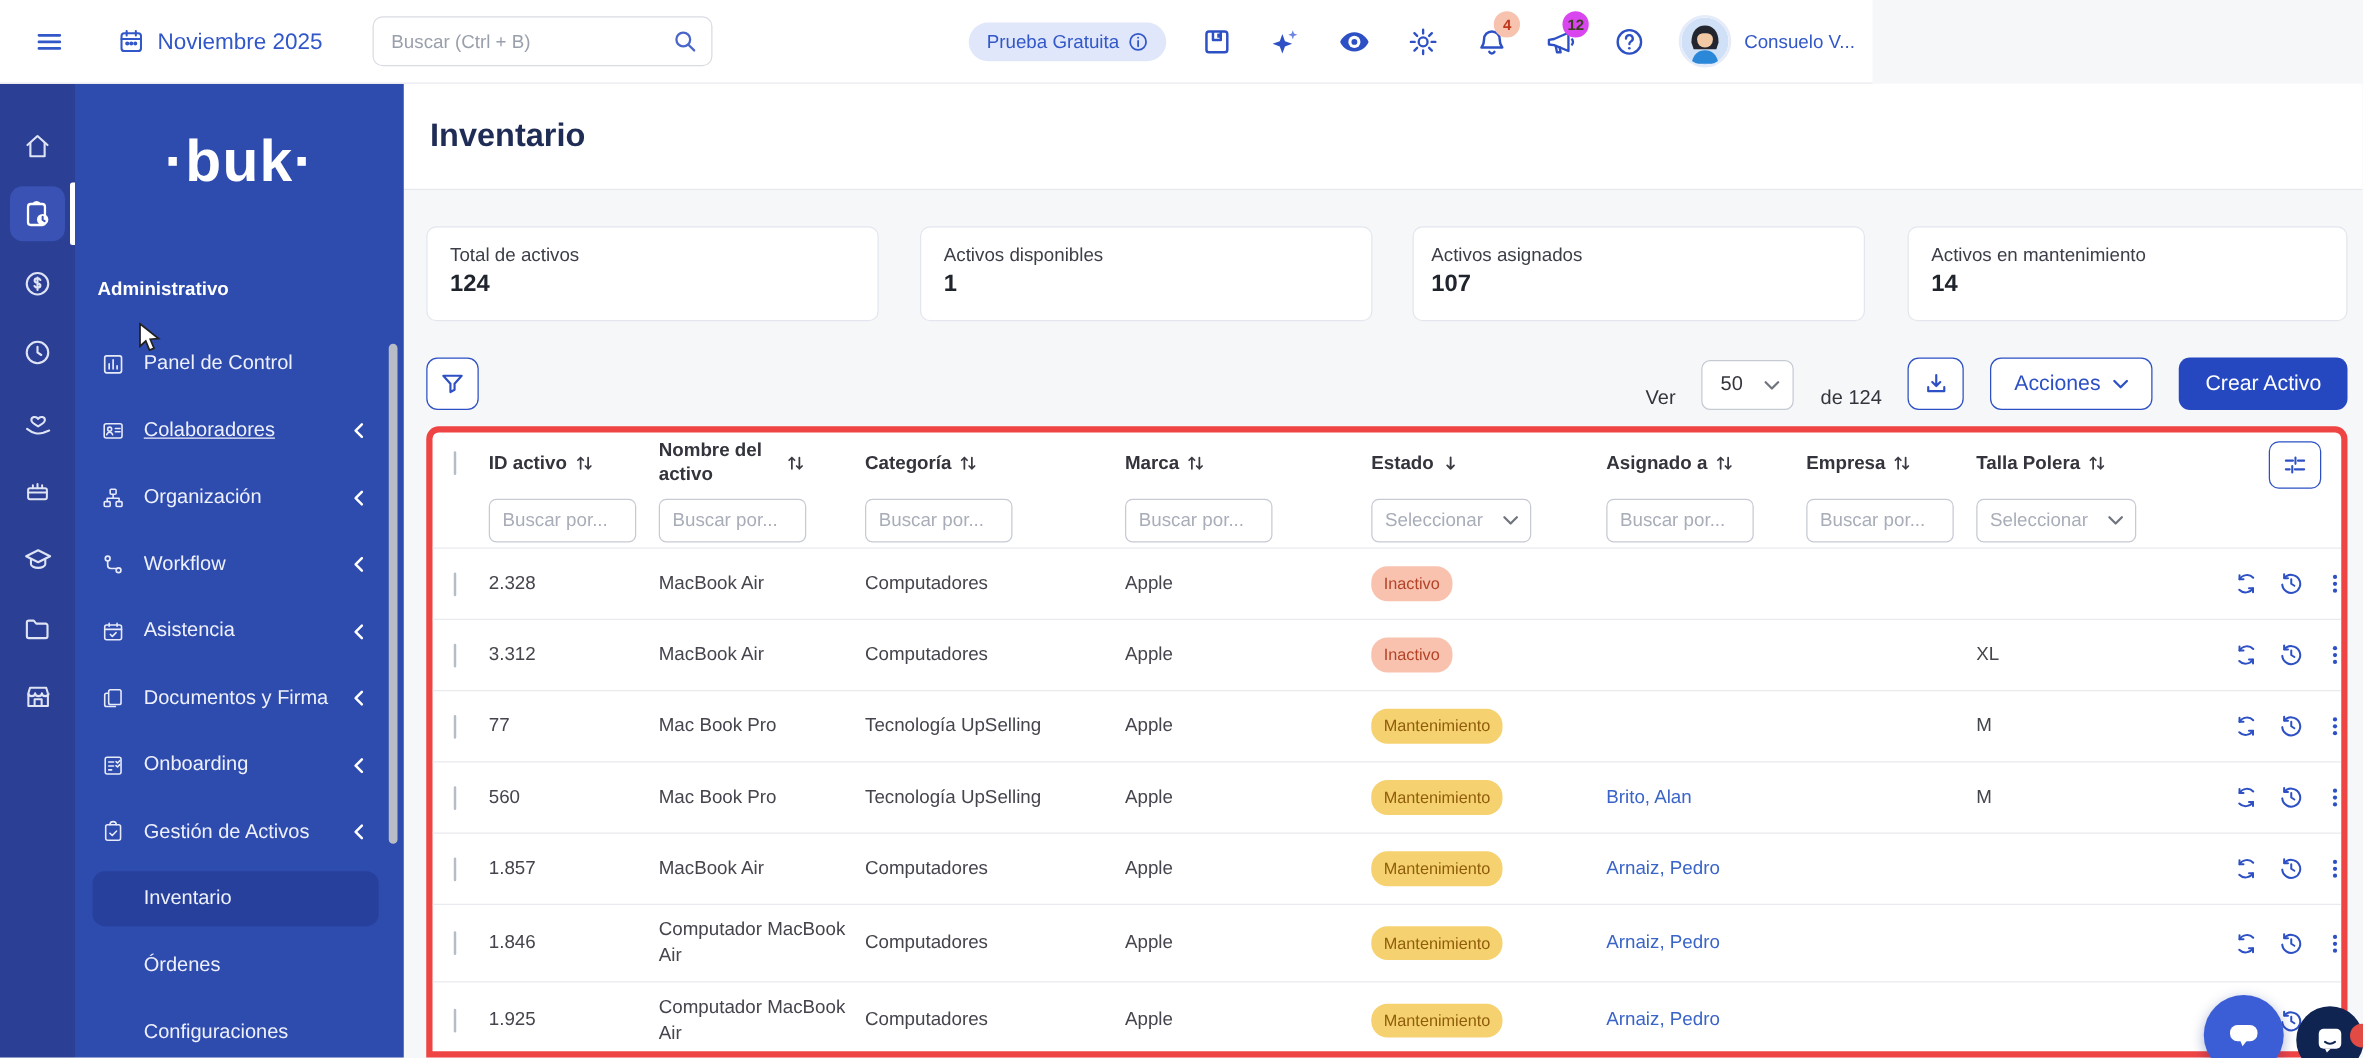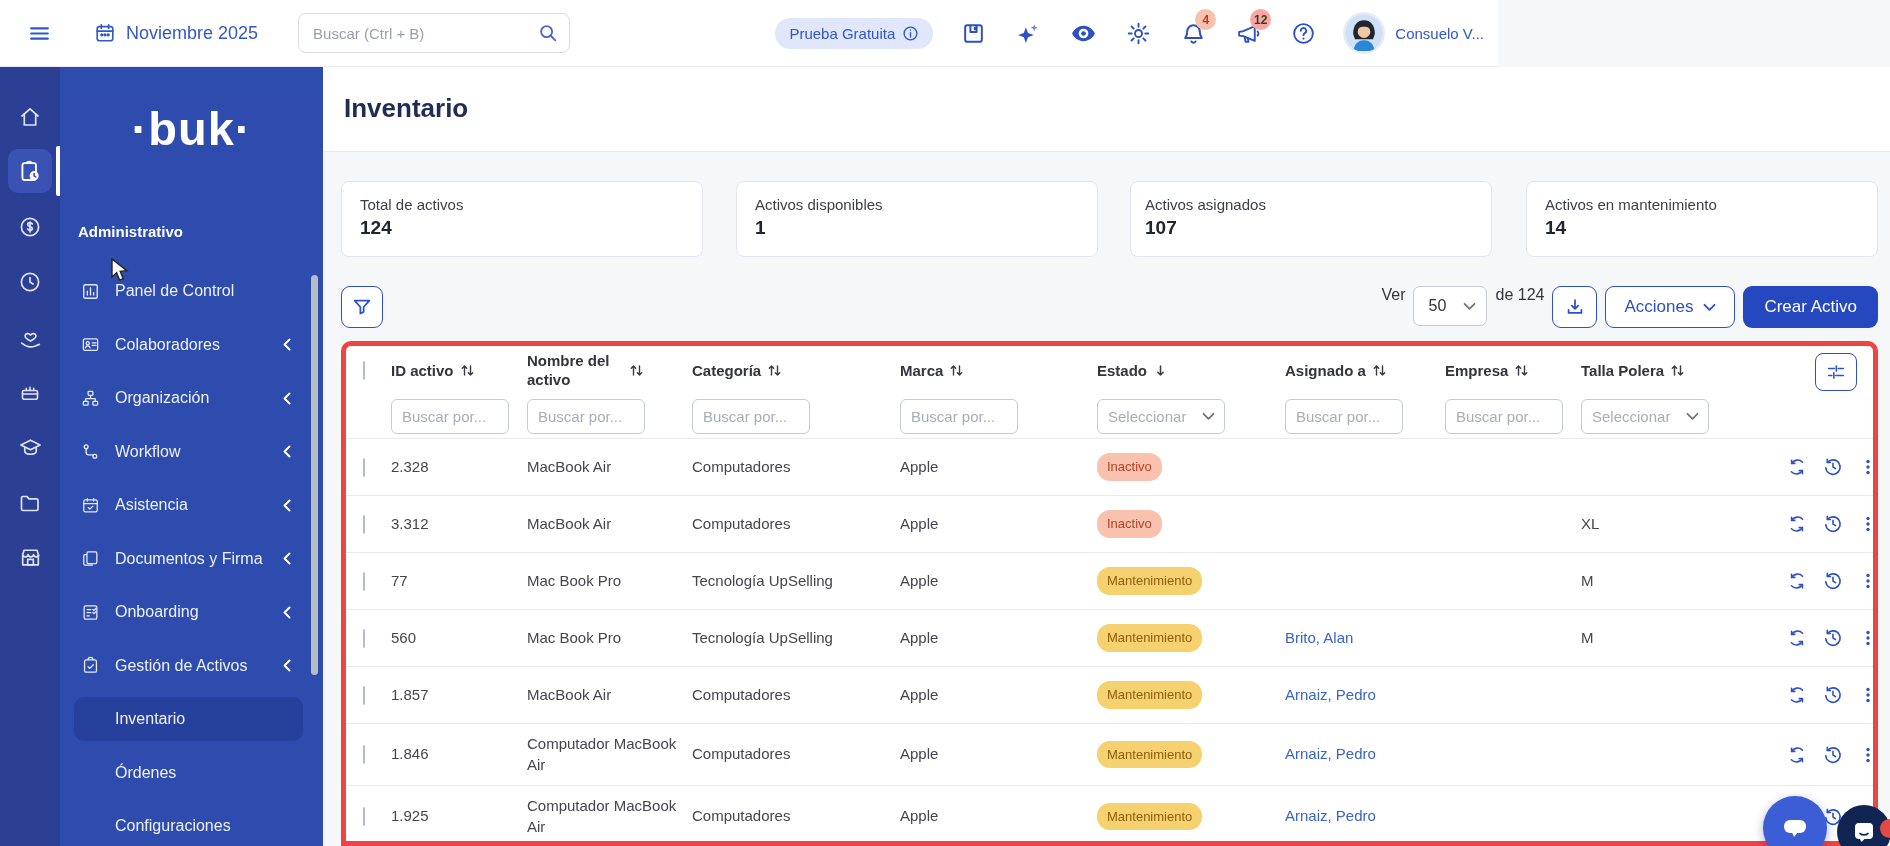--- a/index.html
+++ b/index.html
@@ -11,21 +11,21 @@
   .date-group { margin-left:38px; display:flex; align-items:center; gap:10px; cursor:pointer; }
   .date-label { color:#3157c8; font-size:18px; font-weight:500; }
   .search-box { margin-left:40px; width:272px; height:40px; border:1px solid #d9dce3; border-radius:8px; display:flex; align-items:center; padding:0 10px 0 14px; background:#fff; }
   .search-box input { flex:1; border:none; outline:none; font-size:15px; color:#45474f; font-family:"Liberation Sans",sans-serif; background:transparent; }
   .search-box input::placeholder { color:#9aa0ab; }
   .tb-right { margin-left:auto; margin-right:14px; display:flex; align-items:center; gap:25px; }
   .trial-pill { background:#e1e7fa; color:#3157c8; font-size:15px; padding:7px 14px; border-radius:18px; display:flex; align-items:center; gap:7px; cursor:pointer; }
   .tb-icon { position:relative; display:flex; align-items:center; justify-content:center; width:30px; height:30px; cursor:pointer; }
   .tb-badge { position:absolute; top:-9px; right:-8px; min-width:21px; height:21px; border-radius:11px; font-size:12px; font-weight:700; display:flex; align-items:center; justify-content:center; padding:0 4px; }
   .badge-bell { background:#f7c3ae; color:#c0371f; }
-  .badge-mega { background:#fca5a5; color:#38401c; }
+  .badge-mega { background:#d946ef; color:#38401c; }
   .user-group { display:flex; align-items:center; gap:10px; cursor:pointer; }
   .avatar { width:42px; height:42px; border-radius:50%; overflow:hidden; border:2px solid #e5ebf8; }
   .user-name { color:#3157c8; font-size:15px; white-space:nowrap; }
 
   
   .sidebar { position:absolute; top:67px; left:0; bottom:0; width:323px; display:flex; z-index:20; }
   .rail { position:relative; width:60px; background:#2b3f95; }
   .rail-item { position:absolute; left:50%; transform:translateX(-50%); width:44px; height:44px; display:flex; align-items:center; justify-content:center; color:#dfe4f5; cursor:pointer; border-radius:10px; }
   .rail-item.active { background:#3a52b4; }
   .rail-indicator { position:absolute; right:0; width:4px; height:50px; background:#ffffff; border-radius:2px 0 0 2px; }
@@ -45,21 +45,21 @@
   .main { position:absolute; top:67px; left:323px; right:0; bottom:0; }
   .page-header { height:85px; background:#ffffff; border-bottom:1px solid #e7e9ee; }
   .page-title { padding:26px 0 0 21px; font-size:26px; font-weight:700; color:#1f2c55; }
   .content { position:relative; height:694px; }
 
   .stat-card { position:absolute; top:29px; height:76px; background:#ffffff; border:1px solid #e3e6ee; border-radius:8px; padding:14px 18px; }
   .stat-label { font-size:15px; color:#3c3f48; }
   .stat-value { font-size:19px; font-weight:700; color:#20242c; margin-top:4px; }
 
   .filter-btn { position:absolute; top:134px; left:18px; width:42px; height:42px; background:#fff; border:1.5px solid #2d50c4; border-radius:9px; display:flex; align-items:center; justify-content:center; cursor:pointer; }
-  .toolbar-right { position:absolute; top:134px; right:12px; height:42px; display:flex; align-items:flex-start; gap:8px; }
+  .toolbar-right { position:absolute; top:134px; right:12px; height:42px; display:flex; align-items:flex-end; gap:21px; }
   .tb-text { font-size:16px; color:#33353c; }
   .page-size-select { width:74px; height:40px; border:1px solid #c6cad3; border-radius:7px; background:#fff; display:flex; align-items:center; justify-content:space-between; padding:0 10px 0 14px; font-size:16px; color:#33353c; cursor:pointer; }
   .icon-btn { width:45px; height:42px; background:#fff; border:1.5px solid #2d50c4; border-radius:9px; display:flex; align-items:center; justify-content:center; cursor:pointer; }
   .acciones-btn { height:42px; background:#fff; border:1.5px solid #2d50c4; border-radius:9px; color:#2d50c4; font-size:17px; display:flex; align-items:center; gap:10px; padding:0 18px; cursor:pointer; }
   .crear-btn { height:42px; background:#2547c0; border:none; border-radius:9px; color:#ffffff; font-size:17px; font-weight:500; padding:0 21px; cursor:pointer; }
 
   .table-card { position:absolute; top:189px; left:18px; right:12px; bottom:0; background:#ffffff; border:5px solid #ef4444; border-radius:10px 10px 0 0; overflow:hidden; }
   .trow { display:grid; grid-template-columns:45px 136px 165px 208px 197px 188px 160px 136px 194px 1fr; align-items:center; }
   .thead { height:49px; position:relative; }
   .th { display:flex; align-items:center; gap:7px; font-size:15px; font-weight:700; color:#33343c; padding-right:10px; }
@@ -289,21 +289,21 @@
     <div id="nav">
         <div class="side-item" style="top: 204px;">
           <span class="s-icon" style="display: inline-flex;">
             <svg width="19" height="19" viewBox="0 0 24 24" fill="none" stroke="currentColor" stroke-width="1.7" stroke-linecap="round">
               <rect x="3.5" y="3.5" width="17" height="17" rx="2"></rect>
               <path d="M8 16.5v-5M12 16.5v-9M16 16.5v-3"></path>
             </svg>
           </span>
           <span class="s-label">Panel de Control</span>
         </div>
-        <div class="side-item" style="top: 257.5px;">
+        <div class="side-item" style="top: 257.5px; text-decoration: underline;">
           <span class="s-icon" style="display: inline-flex;">
             <svg width="19" height="19" viewBox="0 0 24 24" fill="none" stroke="currentColor" stroke-width="1.6" stroke-linecap="round">
               <rect x="3" y="5" width="18" height="14.5" rx="2"></rect>
               <circle cx="8.5" cy="10.5" r="2"></circle>
               <path d="M5.5 16.2c.6-1.8 1.7-2.6 3-2.6s2.4.8 3 2.6M14.2 9.8h4.8M14.2 13.2h4.8"></path>
             </svg>
           </span>
           <span class="s-label">Colaboradores</span>
           <span class="s-chevron" style="display: inline-flex;">
             <svg width="9" height="13" viewBox="0 0 9 13" fill="none" stroke="#fff" stroke-width="2" stroke-linecap="round" stroke-linejoin="round">

